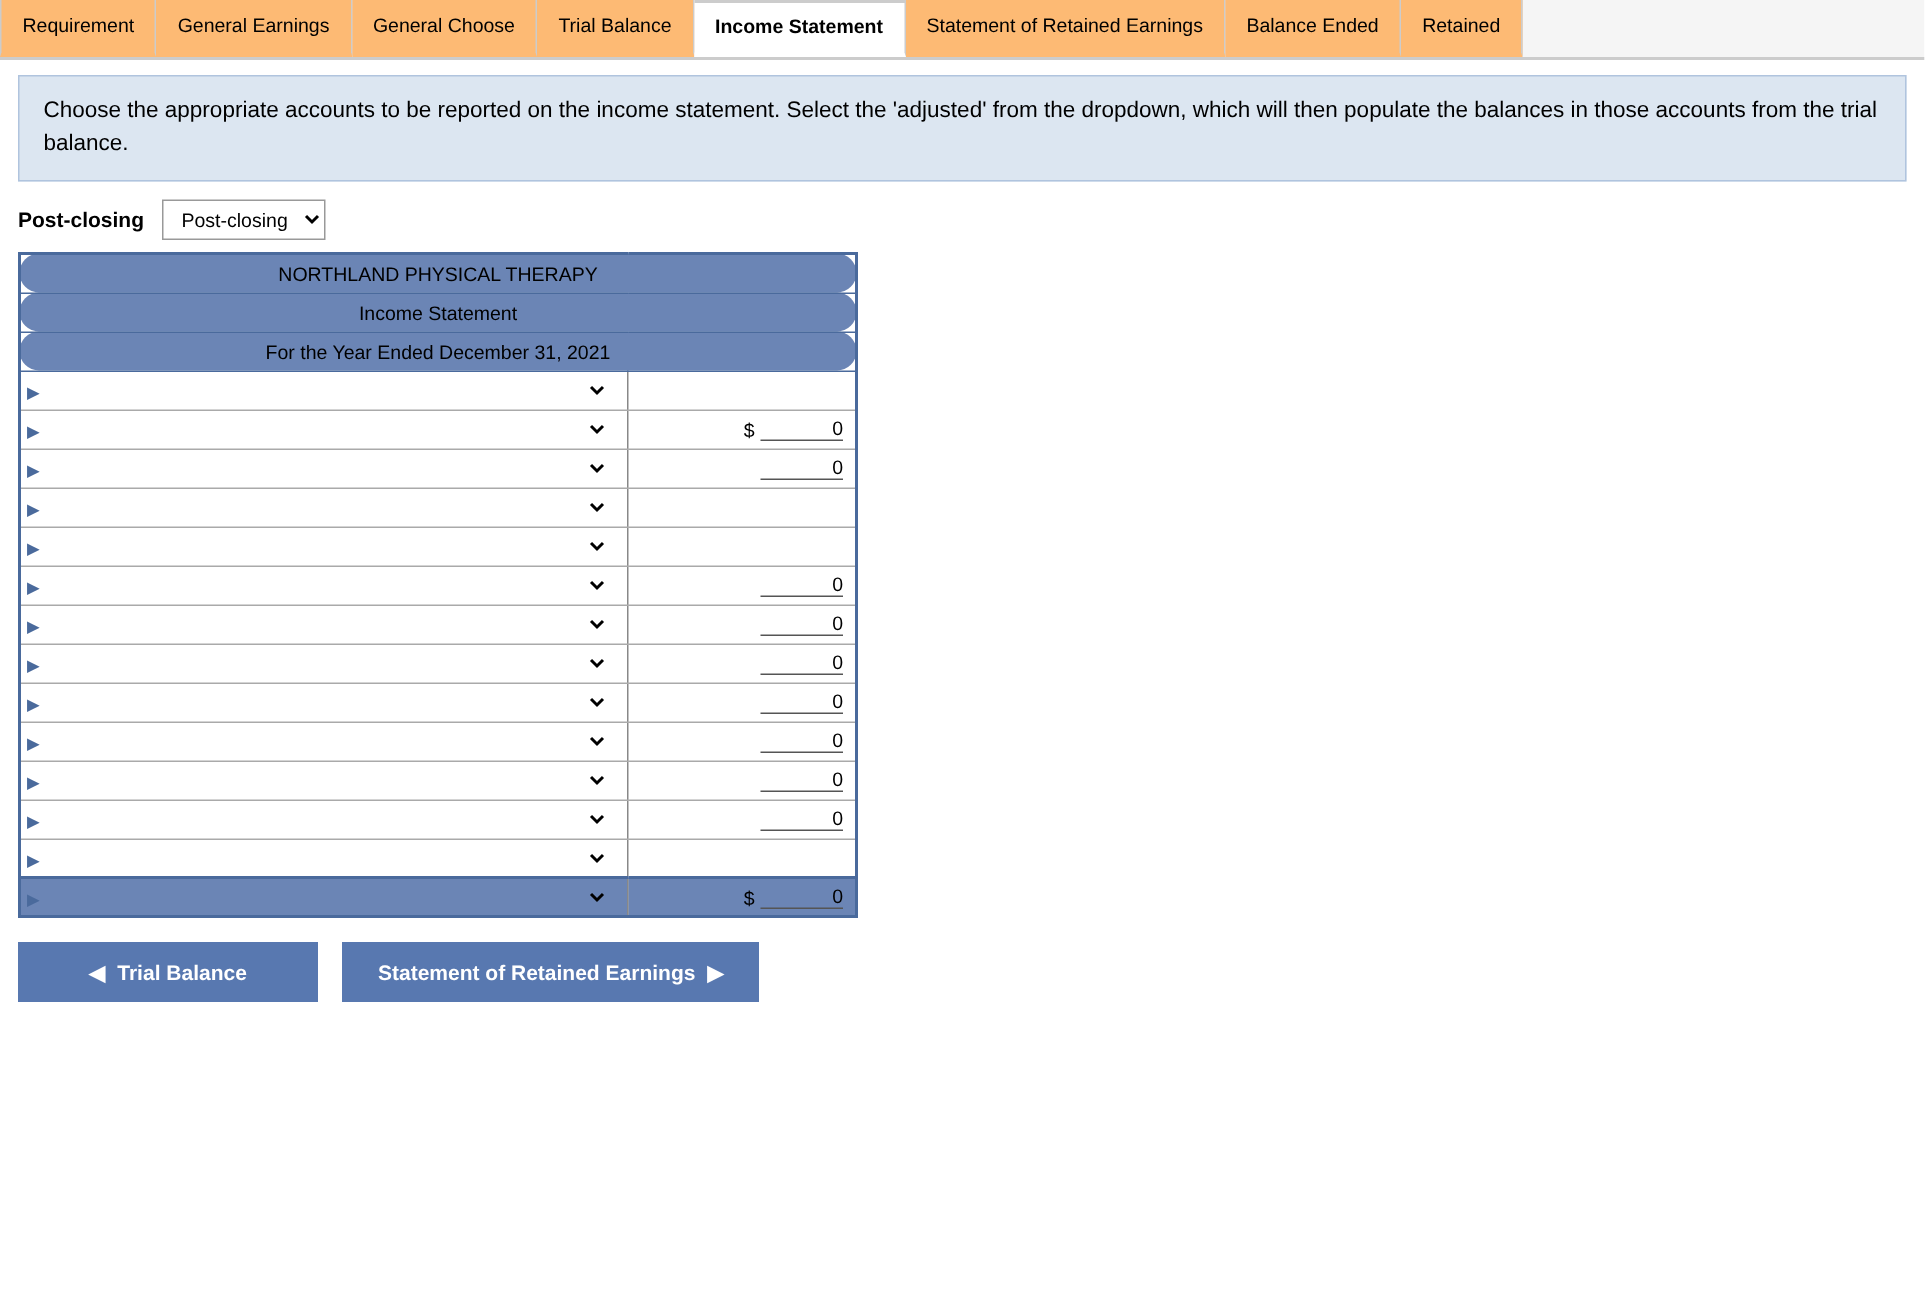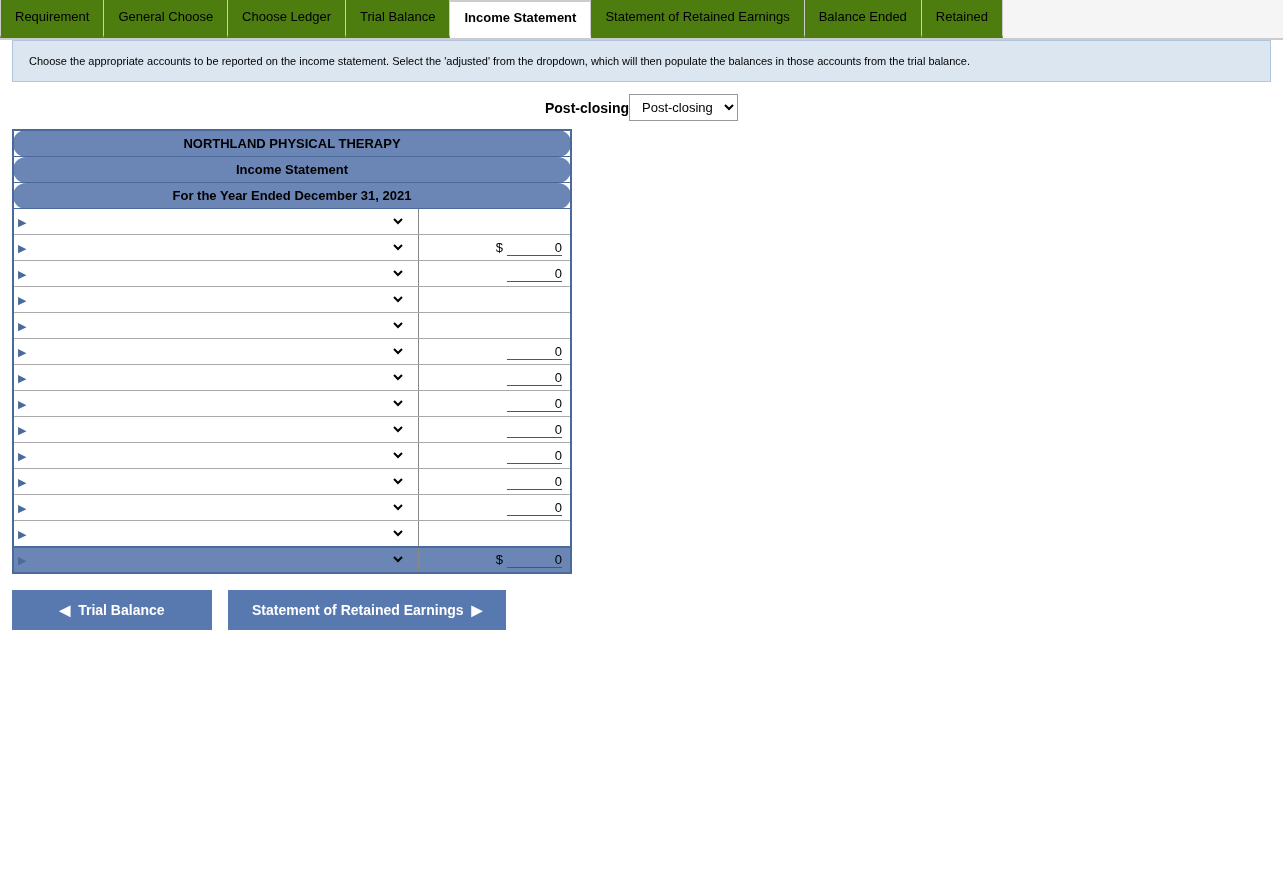--- a/index.html
+++ b/index.html
@@ -16,47 +16,46 @@
       border-right: 1px solid #ccc;
       border-bottom: 3px solid transparent;
       cursor: pointer;
       text-align: center;
       min-width: 80px;
       font-size: 13px;
       line-height: 1.3;
       display: flex;
       align-items: center;
       justify-content: center;
-      background: #4d7c0f;
+      background: #fdba74;
     }
     .tab:first-child { border-left: 1px solid #ccc; }
     .tab.active {
       background: #fff;
       border-top: 2px solid #ccc;
       border-bottom: 3px solid #fff;
       font-weight: bold;
     }
 
     
     .info-box {
       background: #dce6f1;
       border: 1px solid #b0c4de;
       padding: 12px 16px;
-      margin: 0 12px;
-      font-size: 11px;
+      margin: 10px 12px;
+      font-size: 15px;
       line-height: 1.5;
     }
 
     
     .dropdown-area {
       margin: 12px 12px 8px 12px;
       display: flex;
       align-items: center;
-      gap: 0;
-      justify-content: center;
+      gap: 12px;
     }
     .dropdown-label {
       font-weight: bold;
       font-size: 14px;
     }
     .dropdown-select {
       padding: 4px 8px;
       font-size: 13px;
       border: 1px solid #999;
       background: #fff;
@@ -93,21 +92,21 @@
       justify-content: center;
     }
     table.stmt {
       width: 100%;
       border-collapse: collapse;
       border: 2px solid #4a6a9c;
     }
     table.stmt thead tr td {
       background: #6b85b5;
       text-align: center;
-      font-weight: bold;
+      font-weight: normal;
       padding: 5px 4px;
       border-bottom: 1px solid #4a6a9c;
       border-radius: 13px;
     }
     table.stmt tbody tr td {
       border-bottom: 1px solid #aaa;
       padding: 3px 4px;
       min-height: 26px;
       height: 26px;
     }
@@ -146,24 +145,24 @@
     }
   </style>
 </head>
 <body>
 
 <div class="tabs-bar">
   <div class="tab">
     <span>Requirement</span>
   </div>
   <div class="tab">
+    <span>General Earnings</span>
+  </div>
+  <div class="tab">
     <span>General Choose</span>
-  </div>
-  <div class="tab">
-    <span>Choose Ledger</span>
   </div>
   <div class="tab">
     <span>Trial Balance</span>
   </div>
   <div class="tab active">
     <span>Income Statement</span>
   </div>
   <div class="tab">
     <span>Statement of Retained Earnings</span>
   </div>

